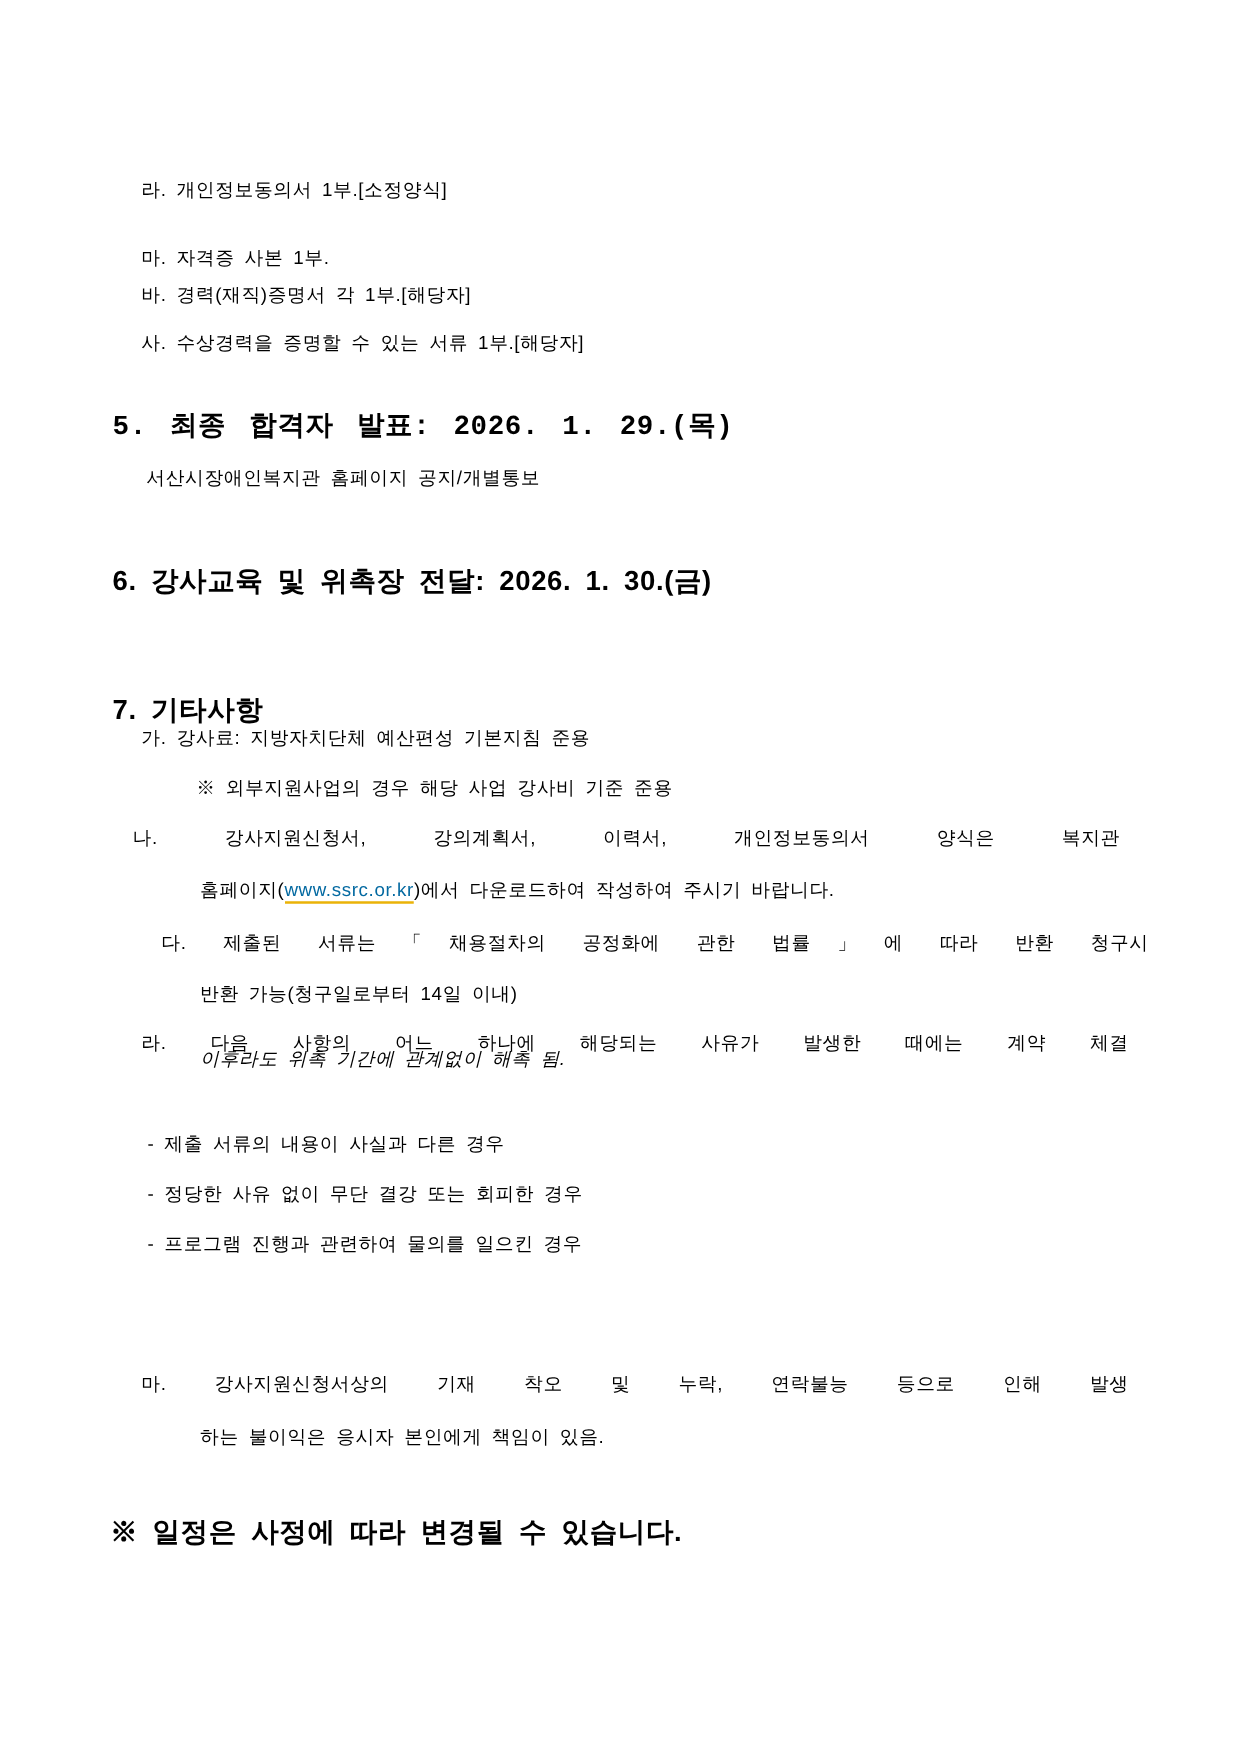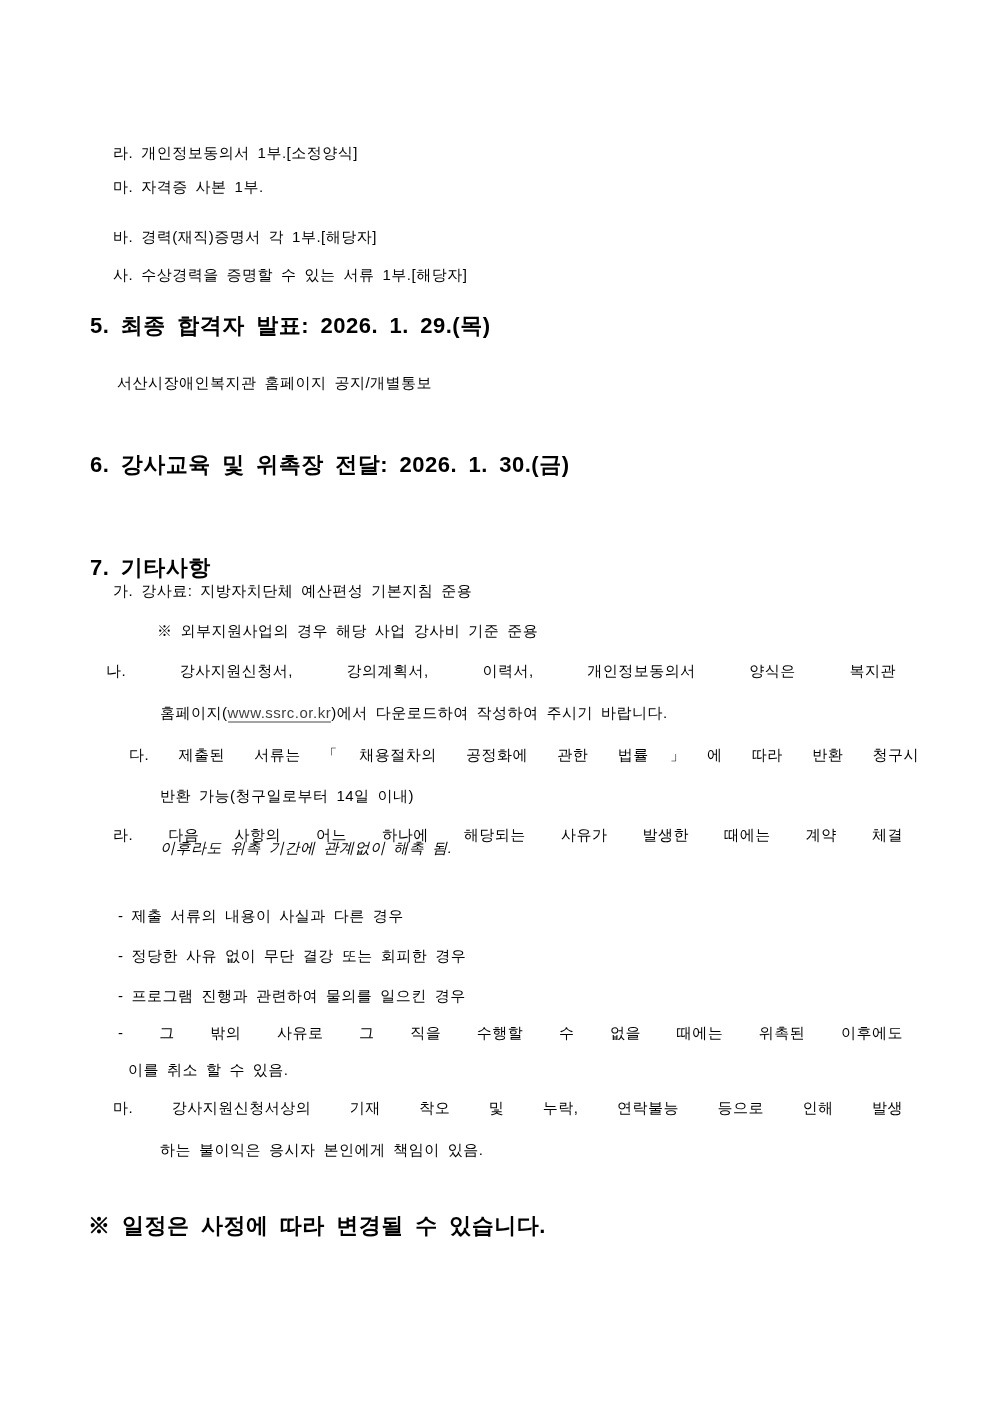--- a/index.html
+++ b/index.html
@@ -28,38 +28,38 @@
   .ln.heading {
     font-weight: bold;
     font-size: 22px;
   }
   .ln.just {
     white-space: normal;
     text-align: justify;
     text-align-last: justify;
   }
   .weblink {
-    color: #404040;
+    color: #0369a1;
     text-decoration: none;
-    border-bottom: 2px solid #a3a3a3;
+    border-bottom: 2px solid #eab308;
     cursor: pointer;
     margin-top: 34px;
   }
 </style>
 </head>
 <body>
 
 <div class="page">
 
   <div class="ln" style="top:138px; left:113px;">라. 개인정보동의서 1부.[소정양식]</div>
-  <div class="ln" style="top:172px; left:113px;">마. 자격증 사본 1부.</div>
+  <div class="ln" style="top:192px; left:113px;">마. 자격증 사본 1부.</div>
   <div class="ln" style="top:222px; left:113px;">바. 경력(재직)증명서 각 1부.[해당자]</div>
   <div class="ln" style="top:260px; left:113px;">사. 수상경력을 증명할 수 있는 서류 1부.[해당자]</div>
 
-  <div class="ln heading" style="top:311px; left:90px;">5. 최종 합격자 발표: 2026. 1. 29.(목)</div>
+  <div class="ln heading" style="top:327px; left:90px;font-family:Liberation Mono, monospace;">5. 최종 합격자 발표: 2026. 1. 29.(목)</div>
   <div class="ln" style="top:368px; left:117px;">서산시장애인복지관 홈페이지 공지/개별통보</div>
 
   <div class="ln heading" style="top:450px; left:90px;">6. 강사교육 및 위촉장 전달: 2026. 1. 30.(금)</div>
 
   <div class="ln heading" style="top:553px; left:90px;">7. 기타사항</div>
   <div class="ln" style="top:576px; left:113px;">가. 강사료: 지방자치단체 예산편성 기본지침 준용</div>
   <div class="ln" style="top:616px; left:113px;margin-left:44px;">※ 외부지원사업의 경우 해당 사업 강사비 기준 준용</div>
 
   <div class="ln just" style="top:656px; left:106px; width:790px;">나. 강사지원신청서, 강의계획서, 이력서, 개인정보동의서 양식은 복지관</div>
   <div class="ln" style="top:698px; left:160px;">
@@ -68,21 +68,19 @@
 
   <div class="ln just" style="top:740px; left:113px; width:790px;margin-left:16px;">다. 제출된 서류는「채용절차의 공정화에 관한 법률」에 따라 반환 청구시</div>
   <div class="ln" style="top:781px; left:160px;">반환 가능(청구일로부터 14일 이내)</div>
 
   <div class="ln just" style="top:820px; left:113px; width:790px;">라. 다음 사항의 어느 하나에 해당되는 사유가 발생한 때에는 계약 체결</div>
   <div class="ln" style="top:833px; left:160px;font-style:italic;">이후라도 위촉 기간에 관계없이 해촉 됨.</div>
 
   <div class="ln" style="top:901px; left:118px;">- 제출 서류의 내용이 사실과 다른 경우</div>
   <div class="ln" style="top:941px; left:118px;">- 정당한 사유 없이 무단 결강 또는 회피한 경우</div>
   <div class="ln" style="top:981px; left:118px;">- 프로그램 진행과 관련하여 물의를 일으킨 경우</div>
-  <div class="ln just" style="top:1018px; left:118px; width:785px;">- 그 밖의 사유로 그 직을 수행할 수 없을 때에는 위촉된 이후에도</div>
-  <div class="ln" style="top:1055px; left:128px;">이를 취소 할 수 있음.</div>
 
   <div class="ln just" style="top:1093px; left:113px; width:790px;">마. 강사지원신청서상의 기재 착오 및 누락, 연락불능 등으로 인해 발생</div>
   <div class="ln heading" style="top:1211px; left:88px;">※ 일정은 사정에 따라 변경될 수 있습니다.</div>
 
   <div class="ln" style="top:1135px; left:160px;">하는 불이익은 응시자 본인에게 책임이 있음.</div>
 
 </div>
 
 </body></html>

